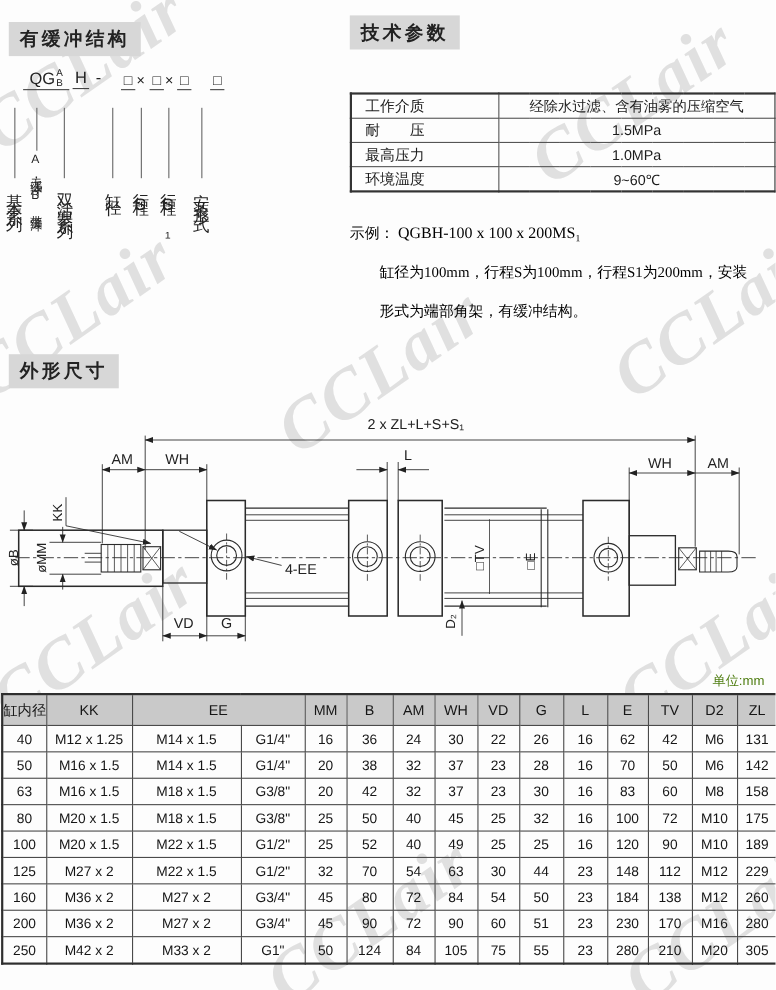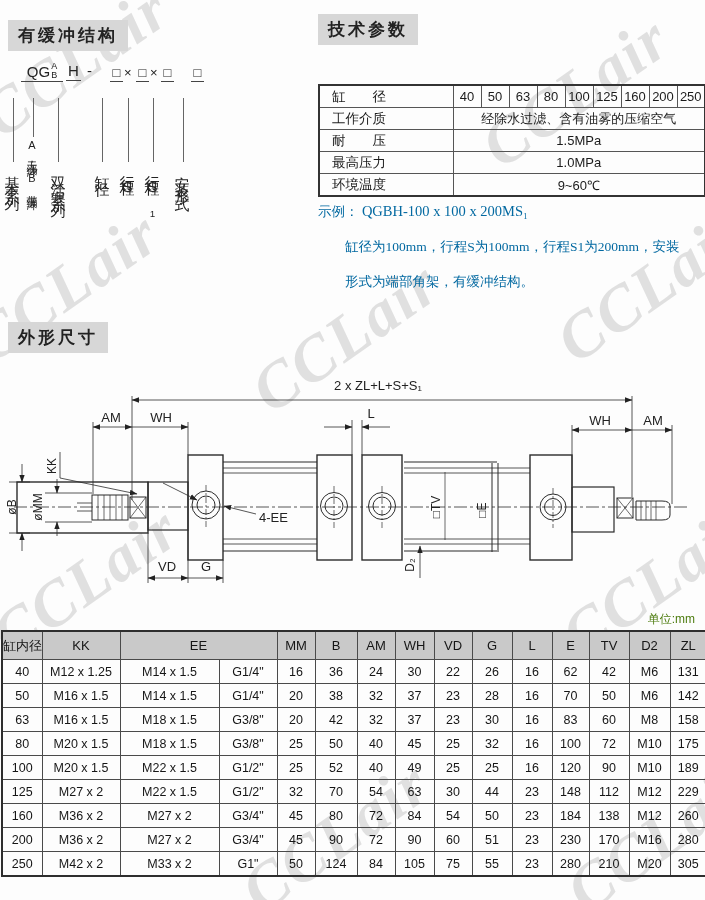--- a/index.html
+++ b/index.html
@@ -38,21 +38,21 @@
   .tech-table{
     position:absolute;left:318px;top:84px;width:386px;
     border:2px solid #333;font-size:13px;
   }
   .tech-table th,.tech-table td{
     border:1px solid #555;height:21px;padding:0;color:#1b1b1b;
     font-weight:normal;text-align:center;overflow:hidden;white-space:nowrap;
   }
   .tech-table th{text-align:left;padding-left:12px;font-size:13.5px;}
   .example{position:absolute;left:318px;top:200px;width:380px;
-    font-family:"Liberation Serif",serif;font-size:13.5px;color:#0369a1;line-height:23px;}
+    font-family:"Liberation Serif",serif;font-size:13.5px;color:#000000;line-height:23px;}
   .example .code{font-size:14.5px;}
   .example .indent{margin-left:27px;margin-top:12px;}
   
   .drawing{position:absolute;left:0;top:352px;}
   .drawing text{font-size:13px;fill:#222;font-family:"Liberation Sans",sans-serif;}
   .drawing text.rot{font-size:12px;}
   
   .unit{position:absolute;right:10px;top:611px;font-size:12px;color:#4d7c0f;}
   .dim-table{
     position:absolute;left:1px;top:630px;width:703px;
@@ -119,32 +119,20 @@
     <div class="vlabel" style="left:119px;top:164px">行程S</div>
     <div class="vlabel" style="left:144px;top:164px">行程S₁</div>
     <div class="vlabel" style="left:174px;top:164px">安装形式</div>
 
     <table class="tech-table">
       <colgroup>
         <col style="width:134px">
         <col span="9" style="width:28px">
       </colgroup>
       <tbody>
-          <tr>
-        <th>缸　　径</th>
-        <td>40</td>
-        <td>50</td>
-        <td>63</td>
-        <td>80</td>
-        <td>100</td>
-        <td>125</td>
-        <td>160</td>
-        <td>200</td>
-        <td>250</td>
-      </tr>
       <tr>
         <th>工作介质</th>
         <td colspan="9">经除水过滤、含有油雾的压缩空气</td>
       </tr>
       <tr>
         <th>耐　　压</th>
         <td colspan="9">1.5MPa</td>
       </tr>
       <tr>
         <th>最高压力</th>

